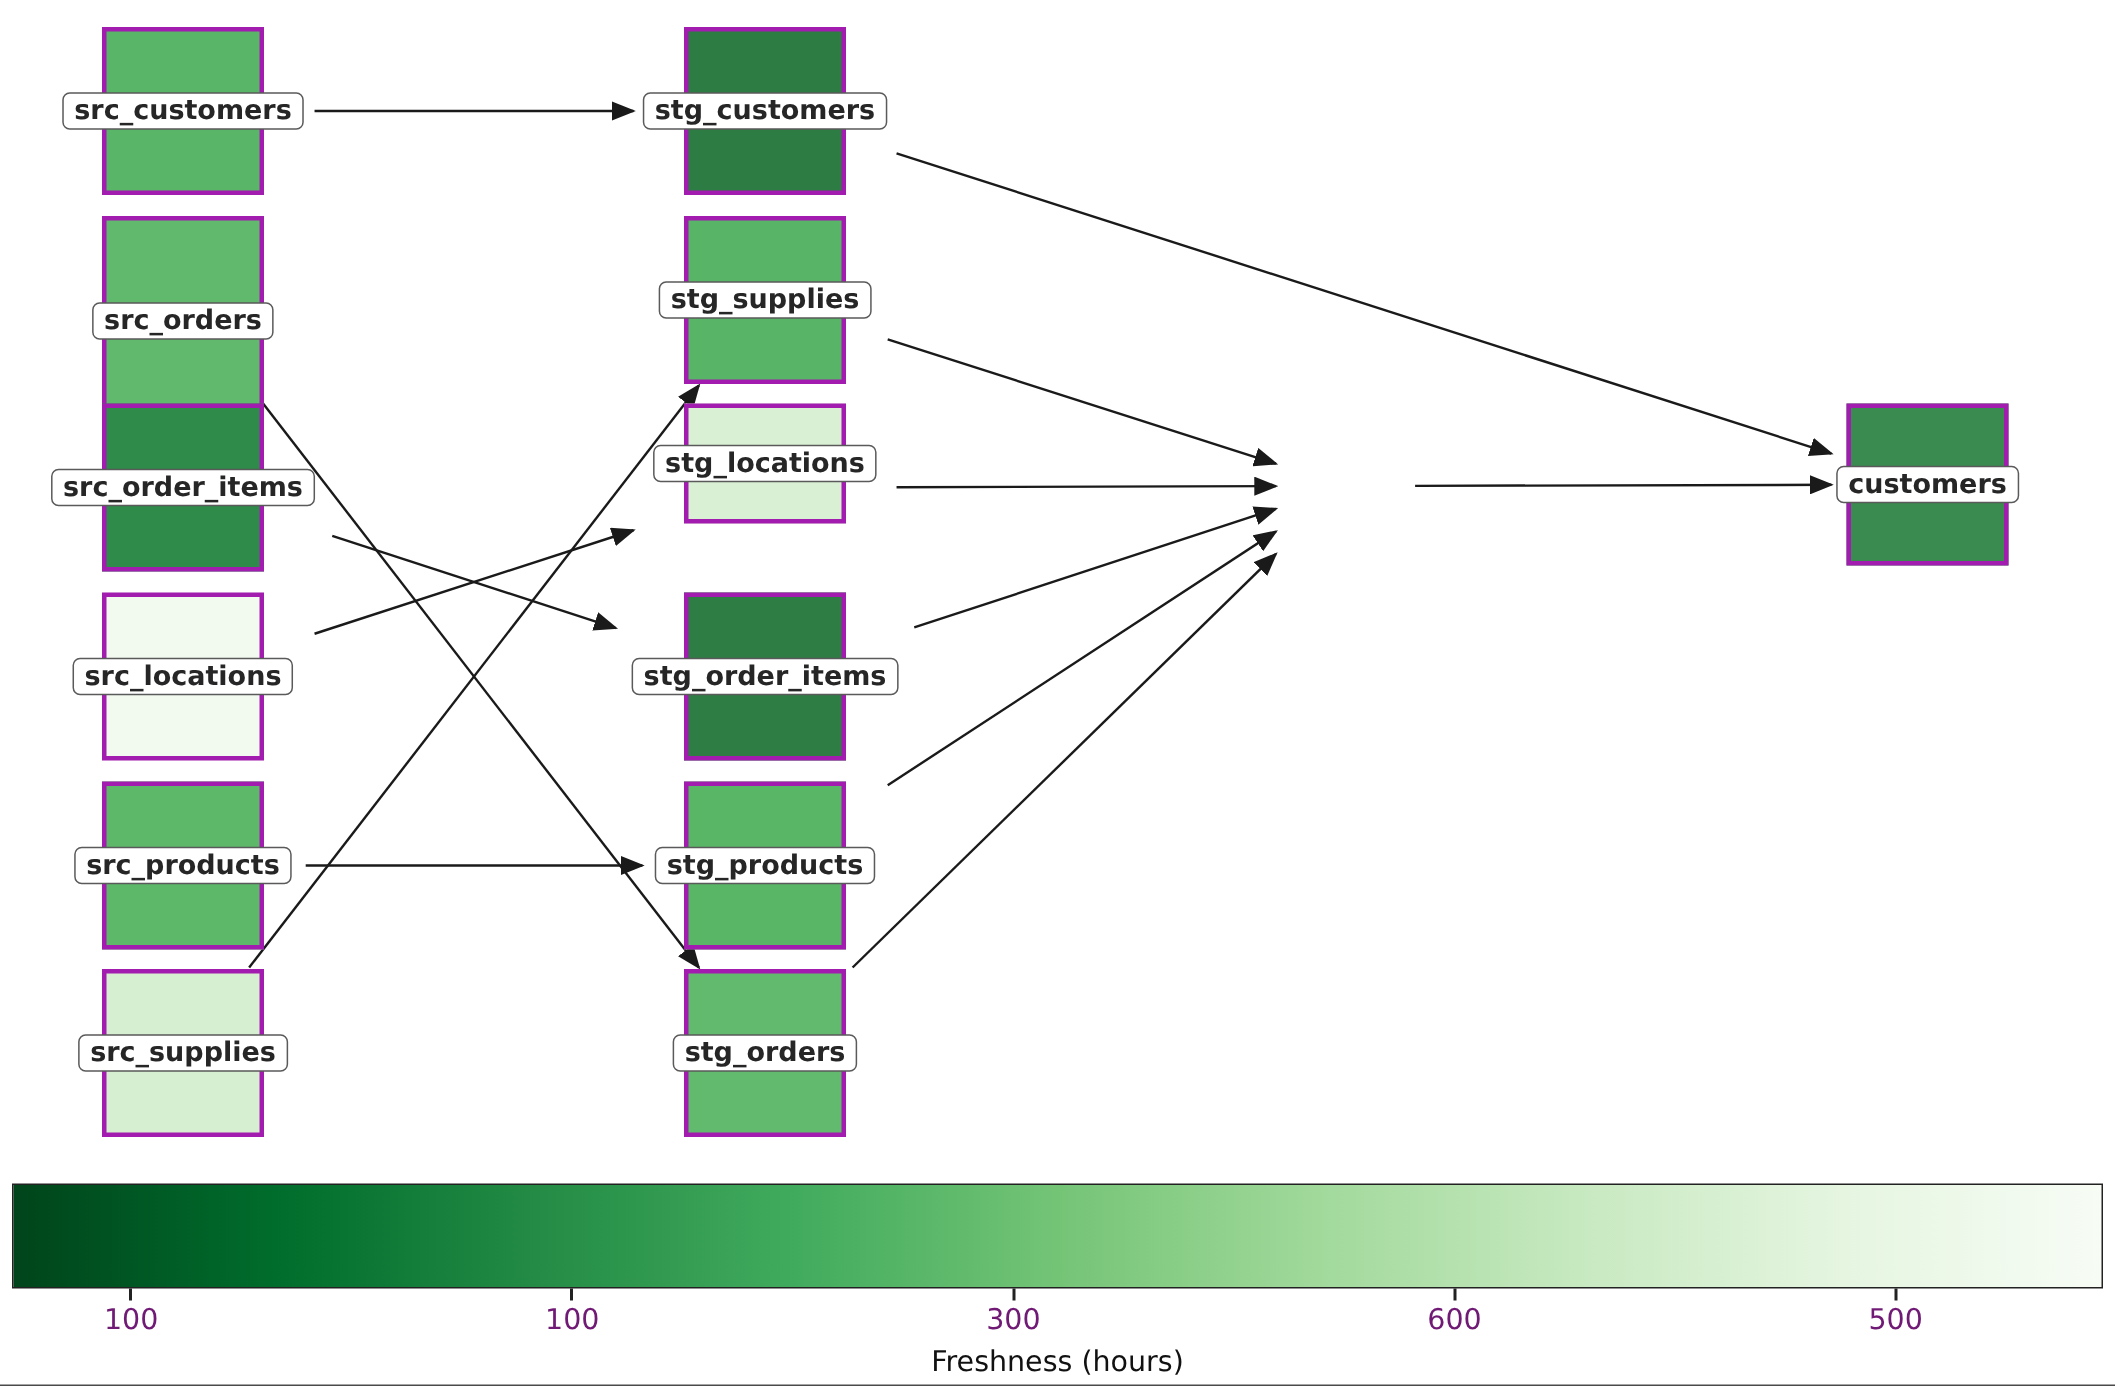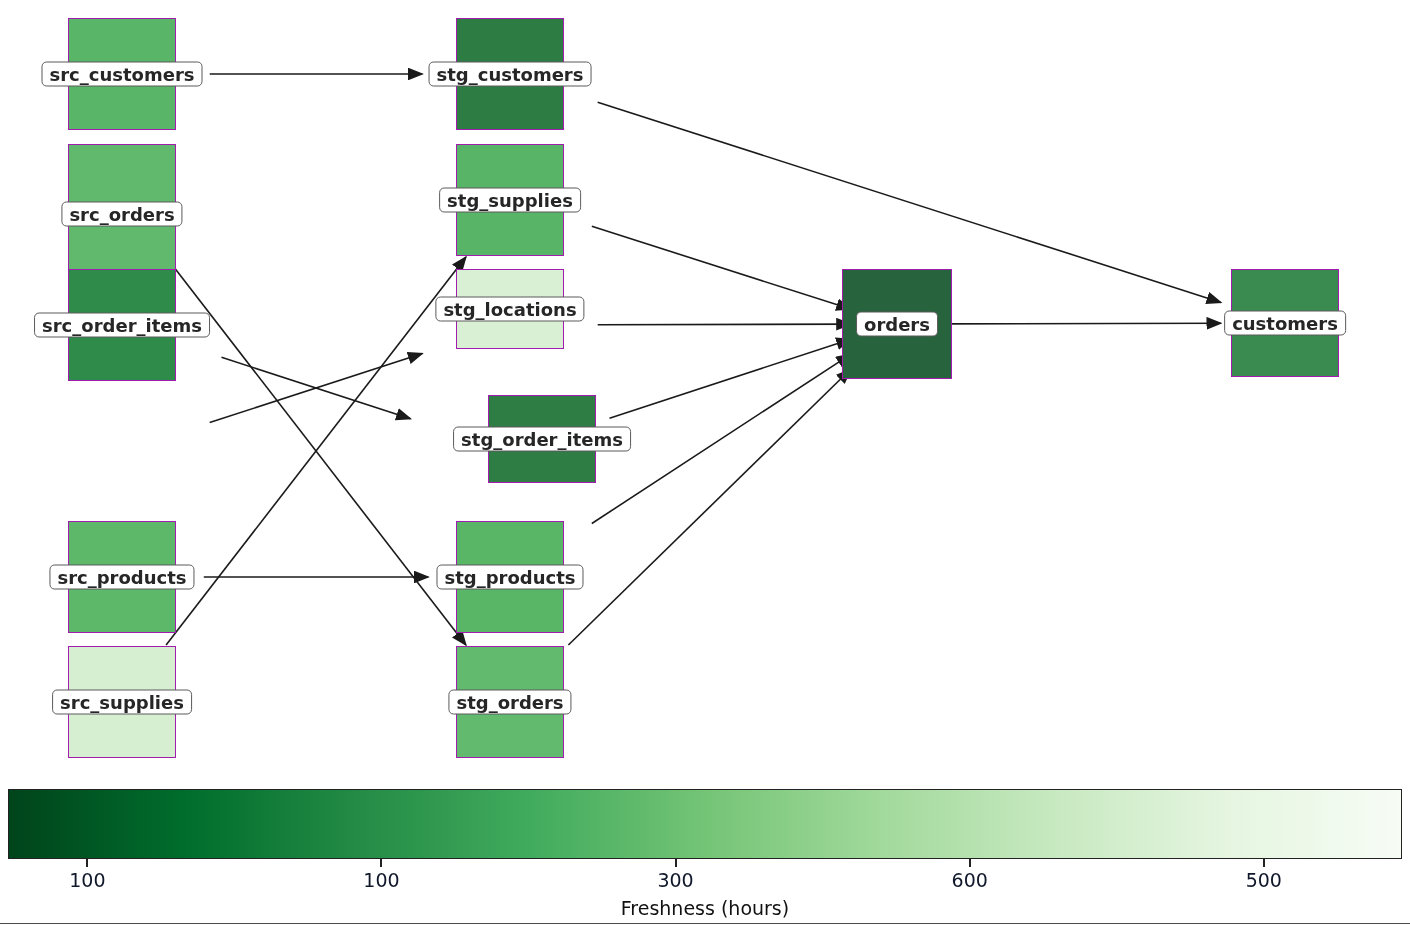--- a/index.html
+++ b/index.html
@@ -2,30 +2,30 @@
 <html><head>
 <meta charset="utf-8">
 <style>
   html,body{margin:0;padding:0;background:#fff;}
   .canvas{
     position:relative;width:1410px;height:926px;background:#ffffff;
     overflow:hidden;font-family:"DejaVu Sans",sans-serif;
   }
   #edge-layer{position:absolute;left:0;top:0;z-index:1;}
   #nodes{position:absolute;left:0;top:0;width:100%;height:100%;z-index:2;pointer-events:none;}
-  .node{position:absolute;border:1px solid #a21caf;box-sizing:border-box;}
+  .node{position:absolute;border:3px solid #a21caf;box-sizing:border-box;}
   .node-label{
     position:absolute;left:50%;top:50%;transform:translate(-50%,-50%);
     background:#ffffff;border:1.5px solid #5a5a5a;border-radius:5px;
     padding:1px 7px;font-size:18px;font-weight:bold;color:#262626;white-space:nowrap;
   }
   #colorbar-wrap{position:absolute;left:8px;top:789px;width:1394px;z-index:2;}
   #cb-gradient{height:70px;border:1px solid #222;box-sizing:border-box;}
   .cb-tick{position:absolute;top:70px;width:2px;height:8px;background:#222;transform:translateX(-50%);}
-  .cb-tick-label{position:absolute;top:80px;transform:translateX(-50%);font-size:19px;color:#0f172a;}
+  .cb-tick-label{position:absolute;top:80px;transform:translateX(-50%);font-size:19px;color:#701a75;}
   .colorbar-label{position:absolute;top:108px;left:0;width:100%;text-align:center;font-size:19px;color:#111;}
   #bottom-line{position:absolute;left:0;top:923px;width:1410px;height:1px;background:#4a4a4a;}
 </style>
 </head>
 <body>
 
 <div class="canvas">
   <svg id="edge-layer" width="1410" height="926">
       <defs>
         <marker id="arrow" viewBox="0 0 10 8" refX="9" refY="4" markerWidth="10" markerHeight="8" orient="auto">
@@ -49,46 +49,46 @@
   <div id="nodes">
       <div class="node" style="left: 68px; top: 18px; width: 108px; height: 112px; background: rgb(89, 181, 103);">
         <span class="node-label">src_customers</span>
       </div>
       <div class="node" style="left: 68px; top: 144px; width: 108px; height: 140px; background: rgb(96, 185, 109);">
         <span class="node-label">src_orders</span>
       </div>
       <div class="node" style="left: 68px; top: 269px; width: 108px; height: 112px; background: rgb(46, 139, 74);">
         <span class="node-label">src_order_items</span>
       </div>
+      <div class="node" style="left: 68px; top: 395px; width: 108px; height: 112px; background: rgb(242, 250, 239);">
+        <span class="node-label">src_locations</span>
+      </div>
       <div class="node" style="left: 68px; top: 521px; width: 108px; height: 112px; background: rgb(93, 184, 106);">
         <span class="node-label">src_products</span>
       </div>
       <div class="node" style="left: 68px; top: 646px; width: 108px; height: 112px; background: rgb(215, 239, 209);">
         <span class="node-label">src_supplies</span>
       </div>
       <div class="node" style="left: 456px; top: 18px; width: 108px; height: 112px; background: rgb(44, 124, 68);">
         <span class="node-label">stg_customers</span>
       </div>
       <div class="node" style="left: 456px; top: 144px; width: 108px; height: 112px; background: rgb(88, 180, 102);">
         <span class="node-label">stg_supplies</span>
       </div>
       <div class="node" style="left: 456px; top: 269px; width: 108px; height: 80px; background: rgb(218, 240, 212); padding-left: 24px;">
         <span class="node-label">stg_locations</span>
       </div>
-      <div class="node" style="left: 456px; top: 395px; width: 108px; height: 88px; background: rgb(46, 125, 69); margin-left: 32px;">
+      <div class="node" style="left: 456px; top: 395px; width: 108px; height: 112px; background: rgb(46, 125, 69);">
         <span class="node-label">stg_order_items</span>
       </div>
       <div class="node" style="left: 456px; top: 521px; width: 108px; height: 112px; background: rgb(90, 182, 103);">
         <span class="node-label">stg_products</span>
       </div>
       <div class="node" style="left: 456px; top: 646px; width: 108px; height: 112px; background: rgb(98, 186, 111);">
         <span class="node-label">stg_orders</span>
-      </div>
-      <div class="node" style="left: 842px; top: 269px; width: 110px; height: 110px; background: rgb(39, 99, 60);">
-        <span class="node-label">orders</span>
       </div>
       <div class="node" style="left: 1231px; top: 269px; width: 108px; height: 108px; background: rgb(58, 139, 79);">
         <span class="node-label">customers</span>
       </div>
     </div>
   <div id="colorbar-wrap">
     <div id="cb-gradient" style="background: linear-gradient(to right, rgb(0, 68, 27), rgb(0, 109, 44), rgb(35, 139, 69), rgb(65, 171, 93), rgb(116, 196, 118), rgb(161, 217, 155), rgb(199, 233, 192), rgb(229, 245, 224), rgb(247, 252, 245));"></div>
     <div id="cb-ticks">
         <div class="cb-tick" style="left: 5.6962%;"></div>
         <div class="cb-tick-label" style="left: 5.6962%;">100</div>

